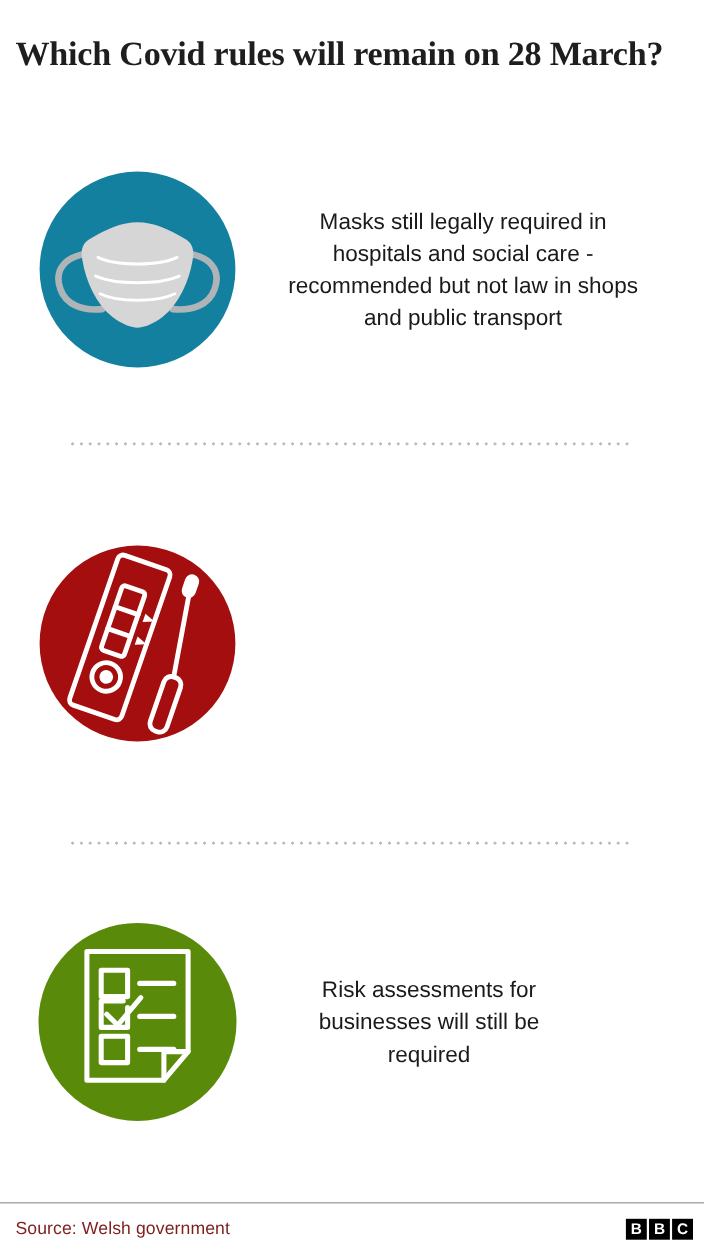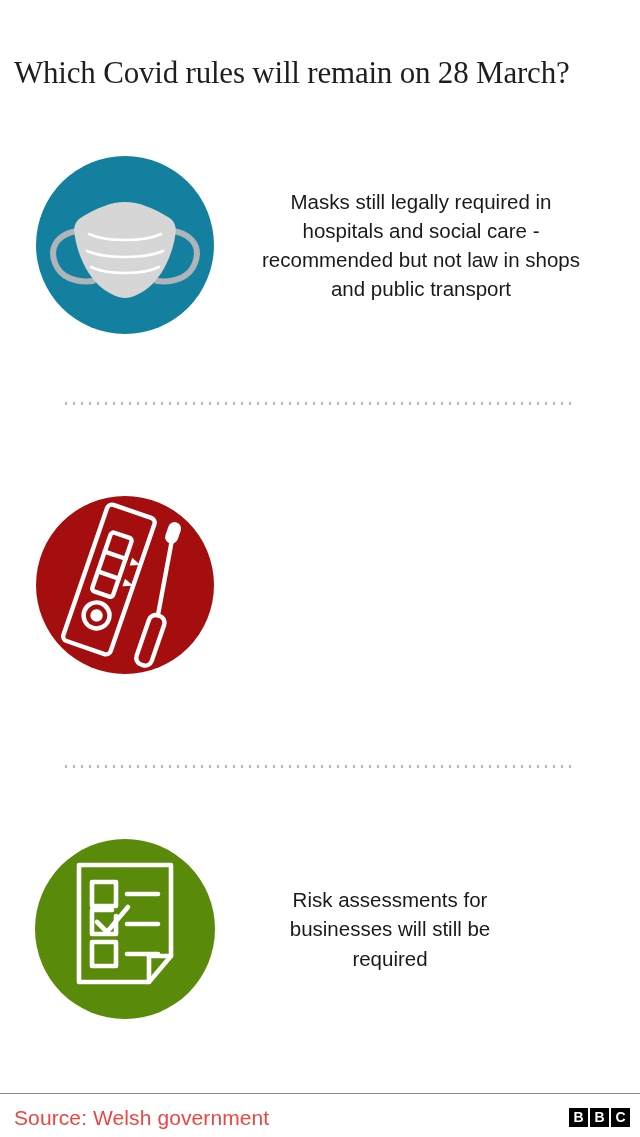--- a/index.html
+++ b/index.html
@@ -13,24 +13,24 @@
     position: relative;
     font-family: "Liberation Sans", sans-serif;
     color: #222222;
     overflow: hidden;
   }
 
   
   .title {
     position: absolute;
     left: 14px;
-    top: 32px;
+    top: 8px;
     width: 600px;
     font-family: "Liberation Serif", "DejaVu Serif", serif;
-    font-weight: normal;
+    font-weight: bold;
     font-size: 31px;
     line-height: 1.32;
     letter-spacing: -0.2px;
     color: #1e1e1e;
   }
 
   
   .row {
     position: absolute;
     left: 0;
@@ -91,22 +91,22 @@
     top: 1098px;
     width: 640px;
     height: 39px;
     display: flex;
     align-items: center;
     justify-content: space-between;
     padding: 0 10px 0 14px;
     box-sizing: border-box;
   }
   .source-text {
-    font-size: 21px;
-    color: #ef4444;
+    font-size: 16px;
+    color: #7f1d1d;
     letter-spacing: 0.1px;
   }
   .bbc-logo {
     display: flex;
     gap: 2px;
   }
   .bbc-block {
     width: 19px;
     height: 19px;
     background: #000000;

